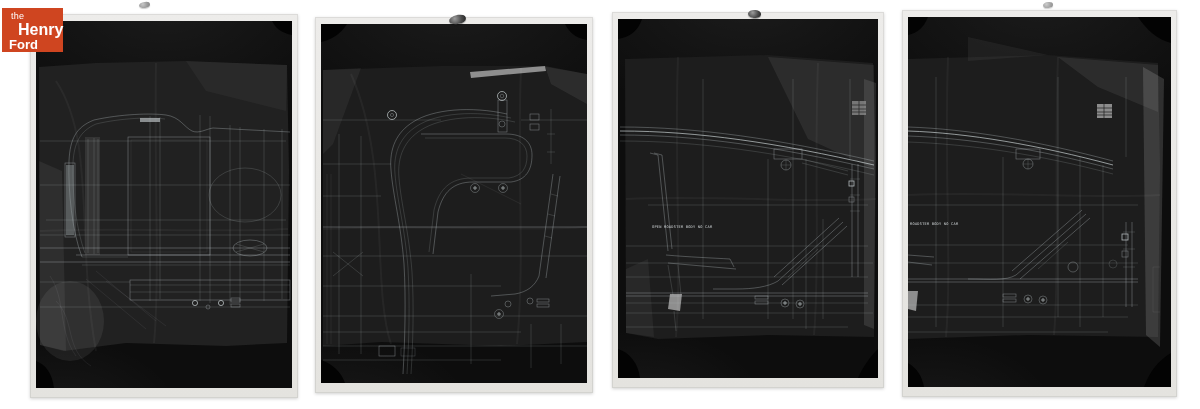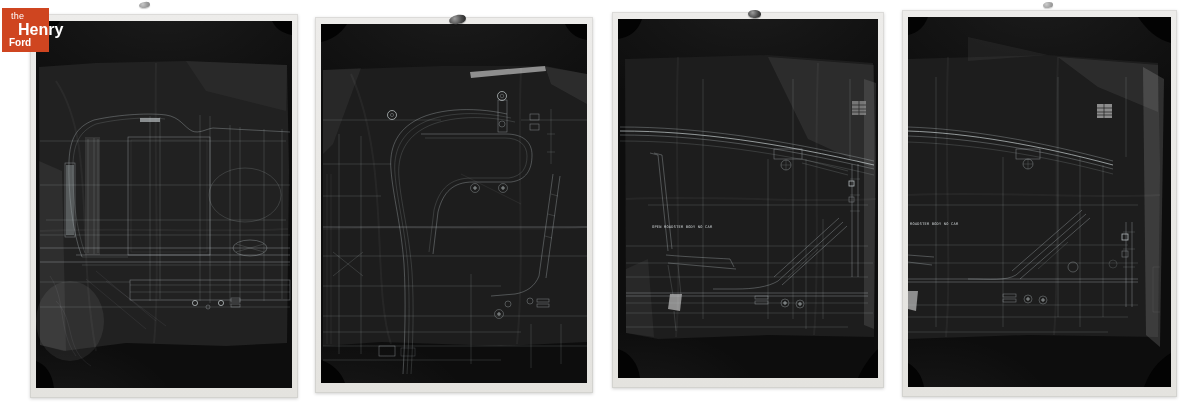--- a/index.html
+++ b/index.html
@@ -1,23 +1,23 @@
 <!DOCTYPE html>
 <html><head>
 <meta charset="utf-8">
 <style>
   html,body{margin:0;padding:0;background:#ffffff;}
   .board{position:relative;width:1200px;height:409px;background:#ffffff;overflow:hidden;
          font-family:"Liberation Sans",sans-serif;}
   
-  .logo{position:absolute;left:2px;top:8px;width:47px;height:44px;background:#cf4520;
+  .logo{position:absolute;left:2px;top:8px;width:61px;height:44px;background:#cf4520;
         z-index:30;color:#fff;line-height:1;}
   .logo .l1{display:block;margin:4px 0 0 9px;font-size:9px;font-weight:400;letter-spacing:.2px;}
   .logo .l2{display:block;margin:1px 0 0 16px;font-size:16px;font-weight:700;}
-  .logo .l3{display:block;margin:0 0 0 7px;font-size:10px;font-weight:700;}
+  .logo .l3{display:block;margin:0 0 0 7px;font-size:13px;font-weight:700;}
   
   .photo{position:absolute;background:linear-gradient(#edecea,#e4e3df);
          box-shadow:inset 0 0 0 1px rgba(0,0,0,.07),0 1px 3px rgba(0,0,0,.18);}
   .neg{position:absolute;overflow:hidden;background:
         radial-gradient(130% 55% at 50% -5%, rgba(255,255,255,.06), transparent 60%),
         radial-gradient(80% 40% at 10% 110%, rgba(255,255,255,.05), transparent 60%),
         #0d0d0d;}
   .neg svg{position:absolute;left:0;top:0;width:100%;height:100%;display:block;}
   #photo-1{left:30px;top:14px;width:268px;height:384px;}
   #photo-1 .neg{left:6px;top:7px;width:256px;height:367px;}

